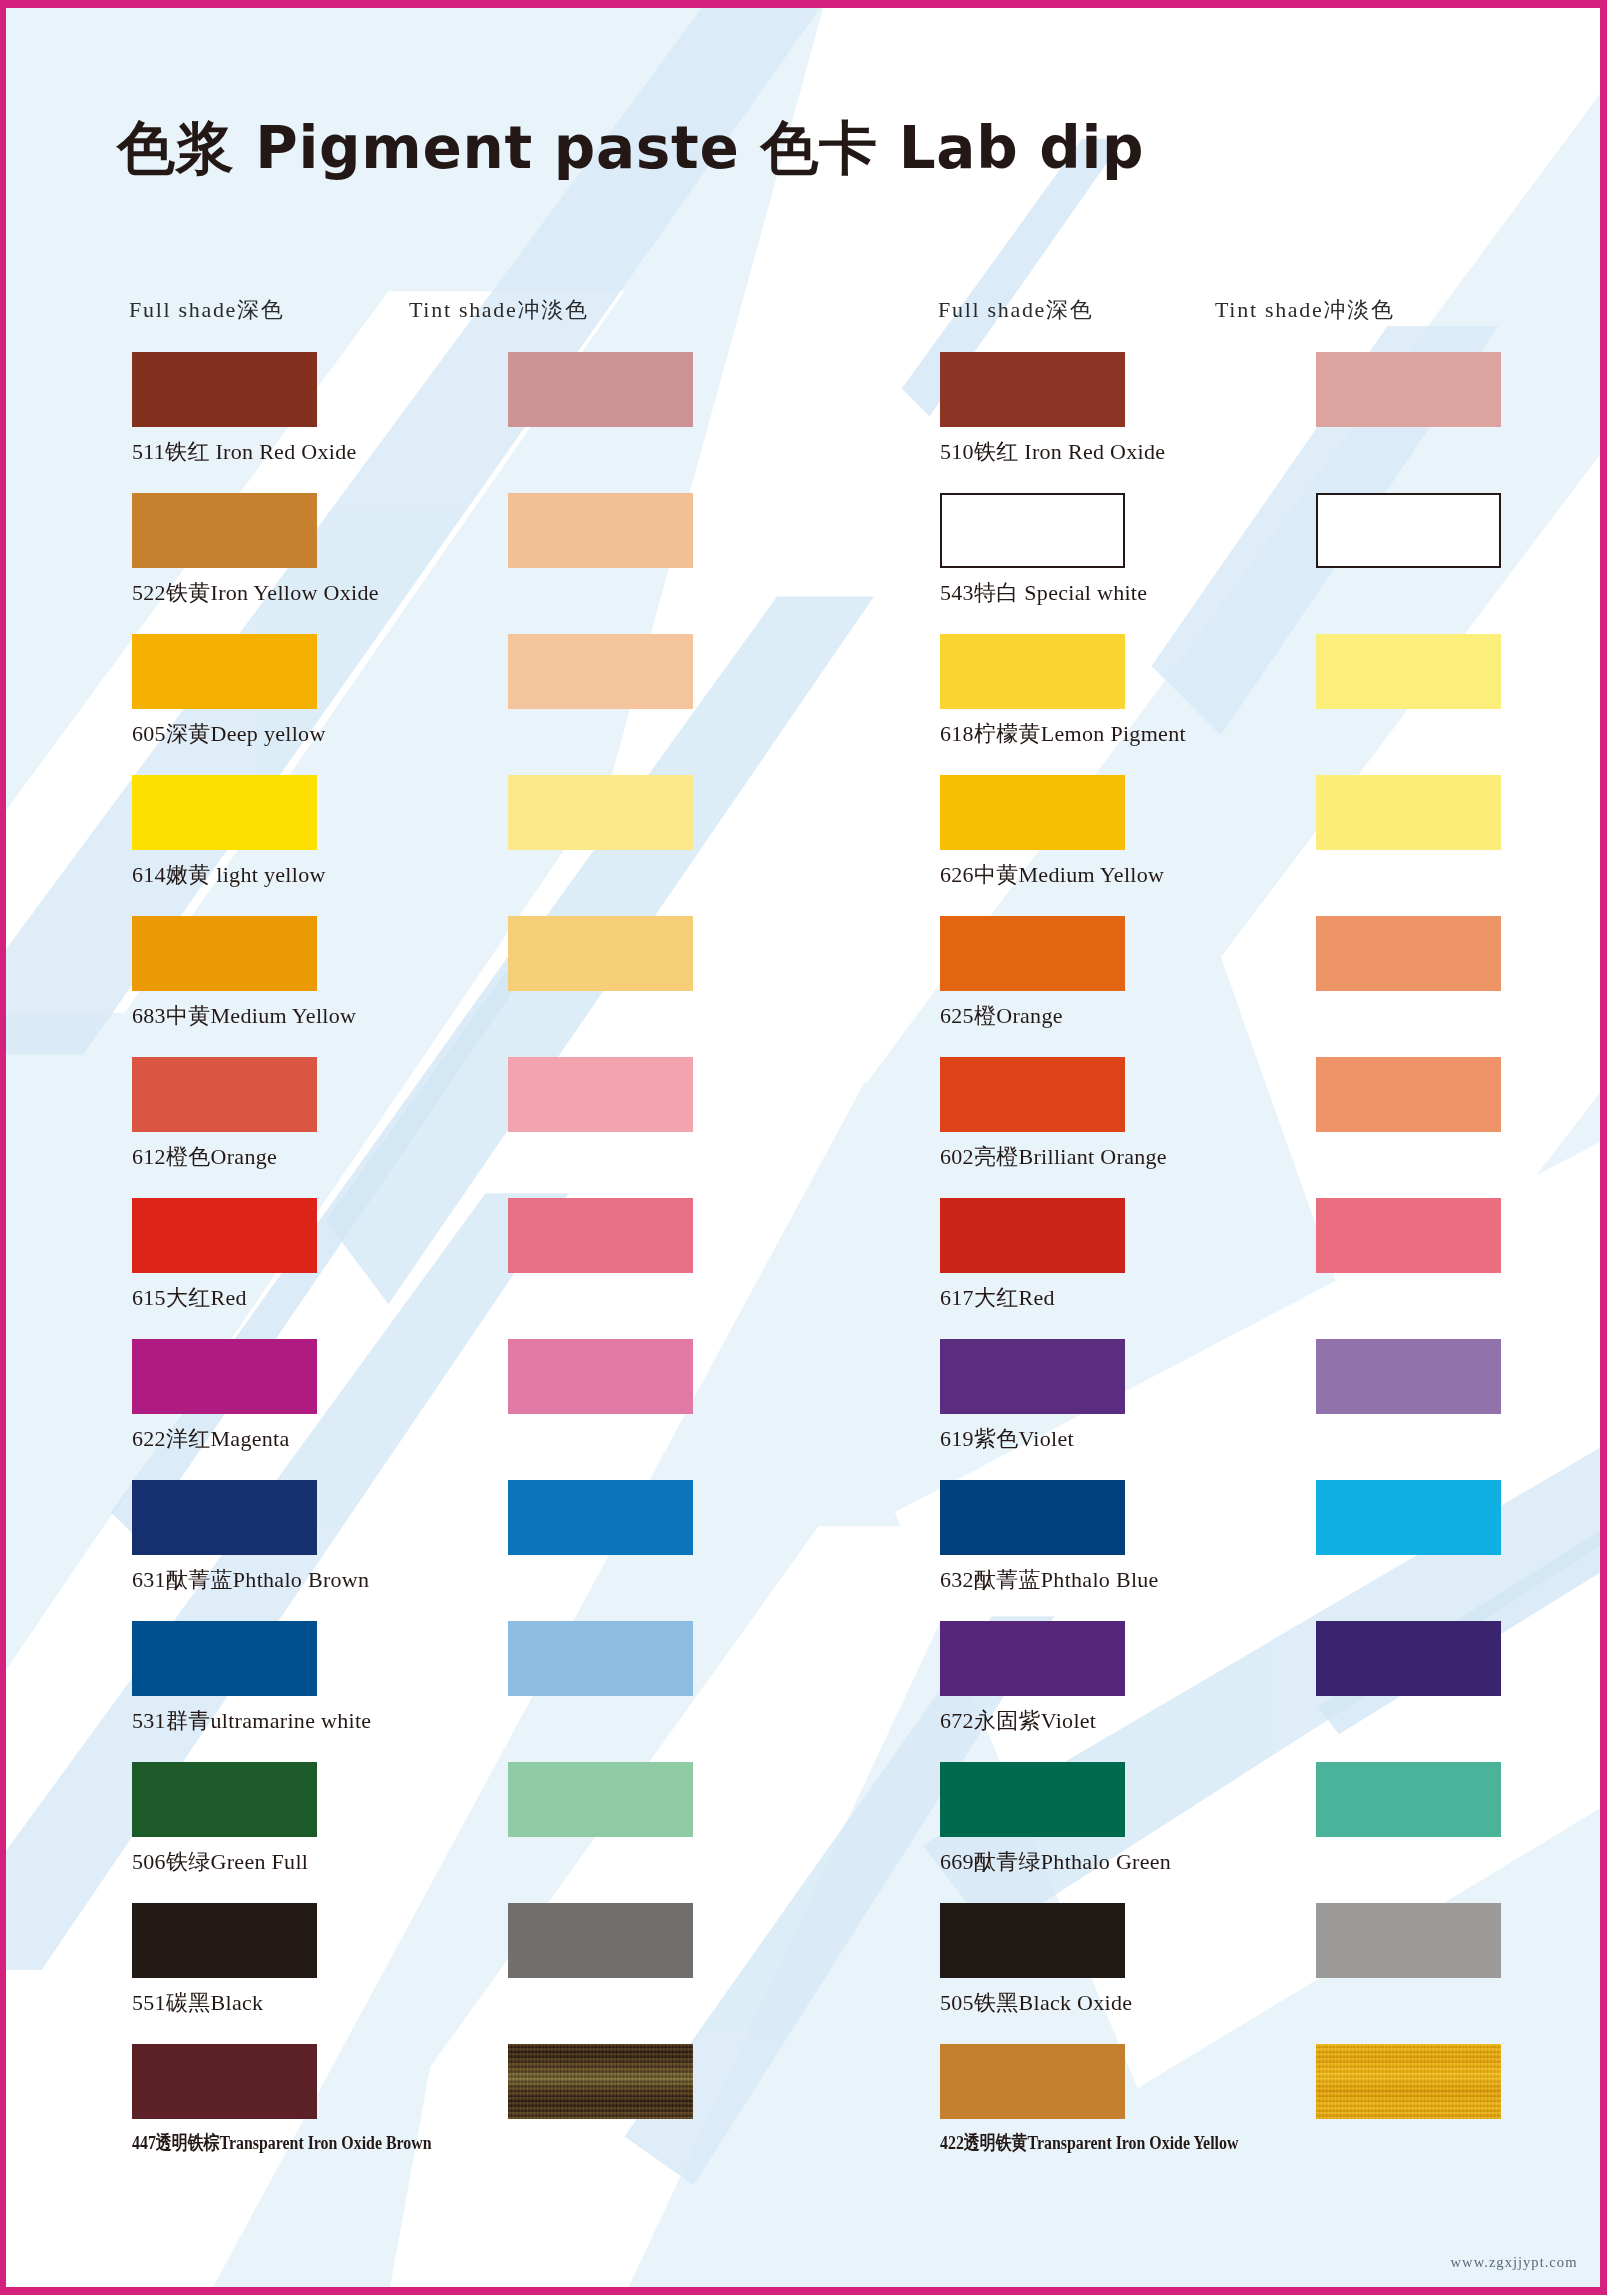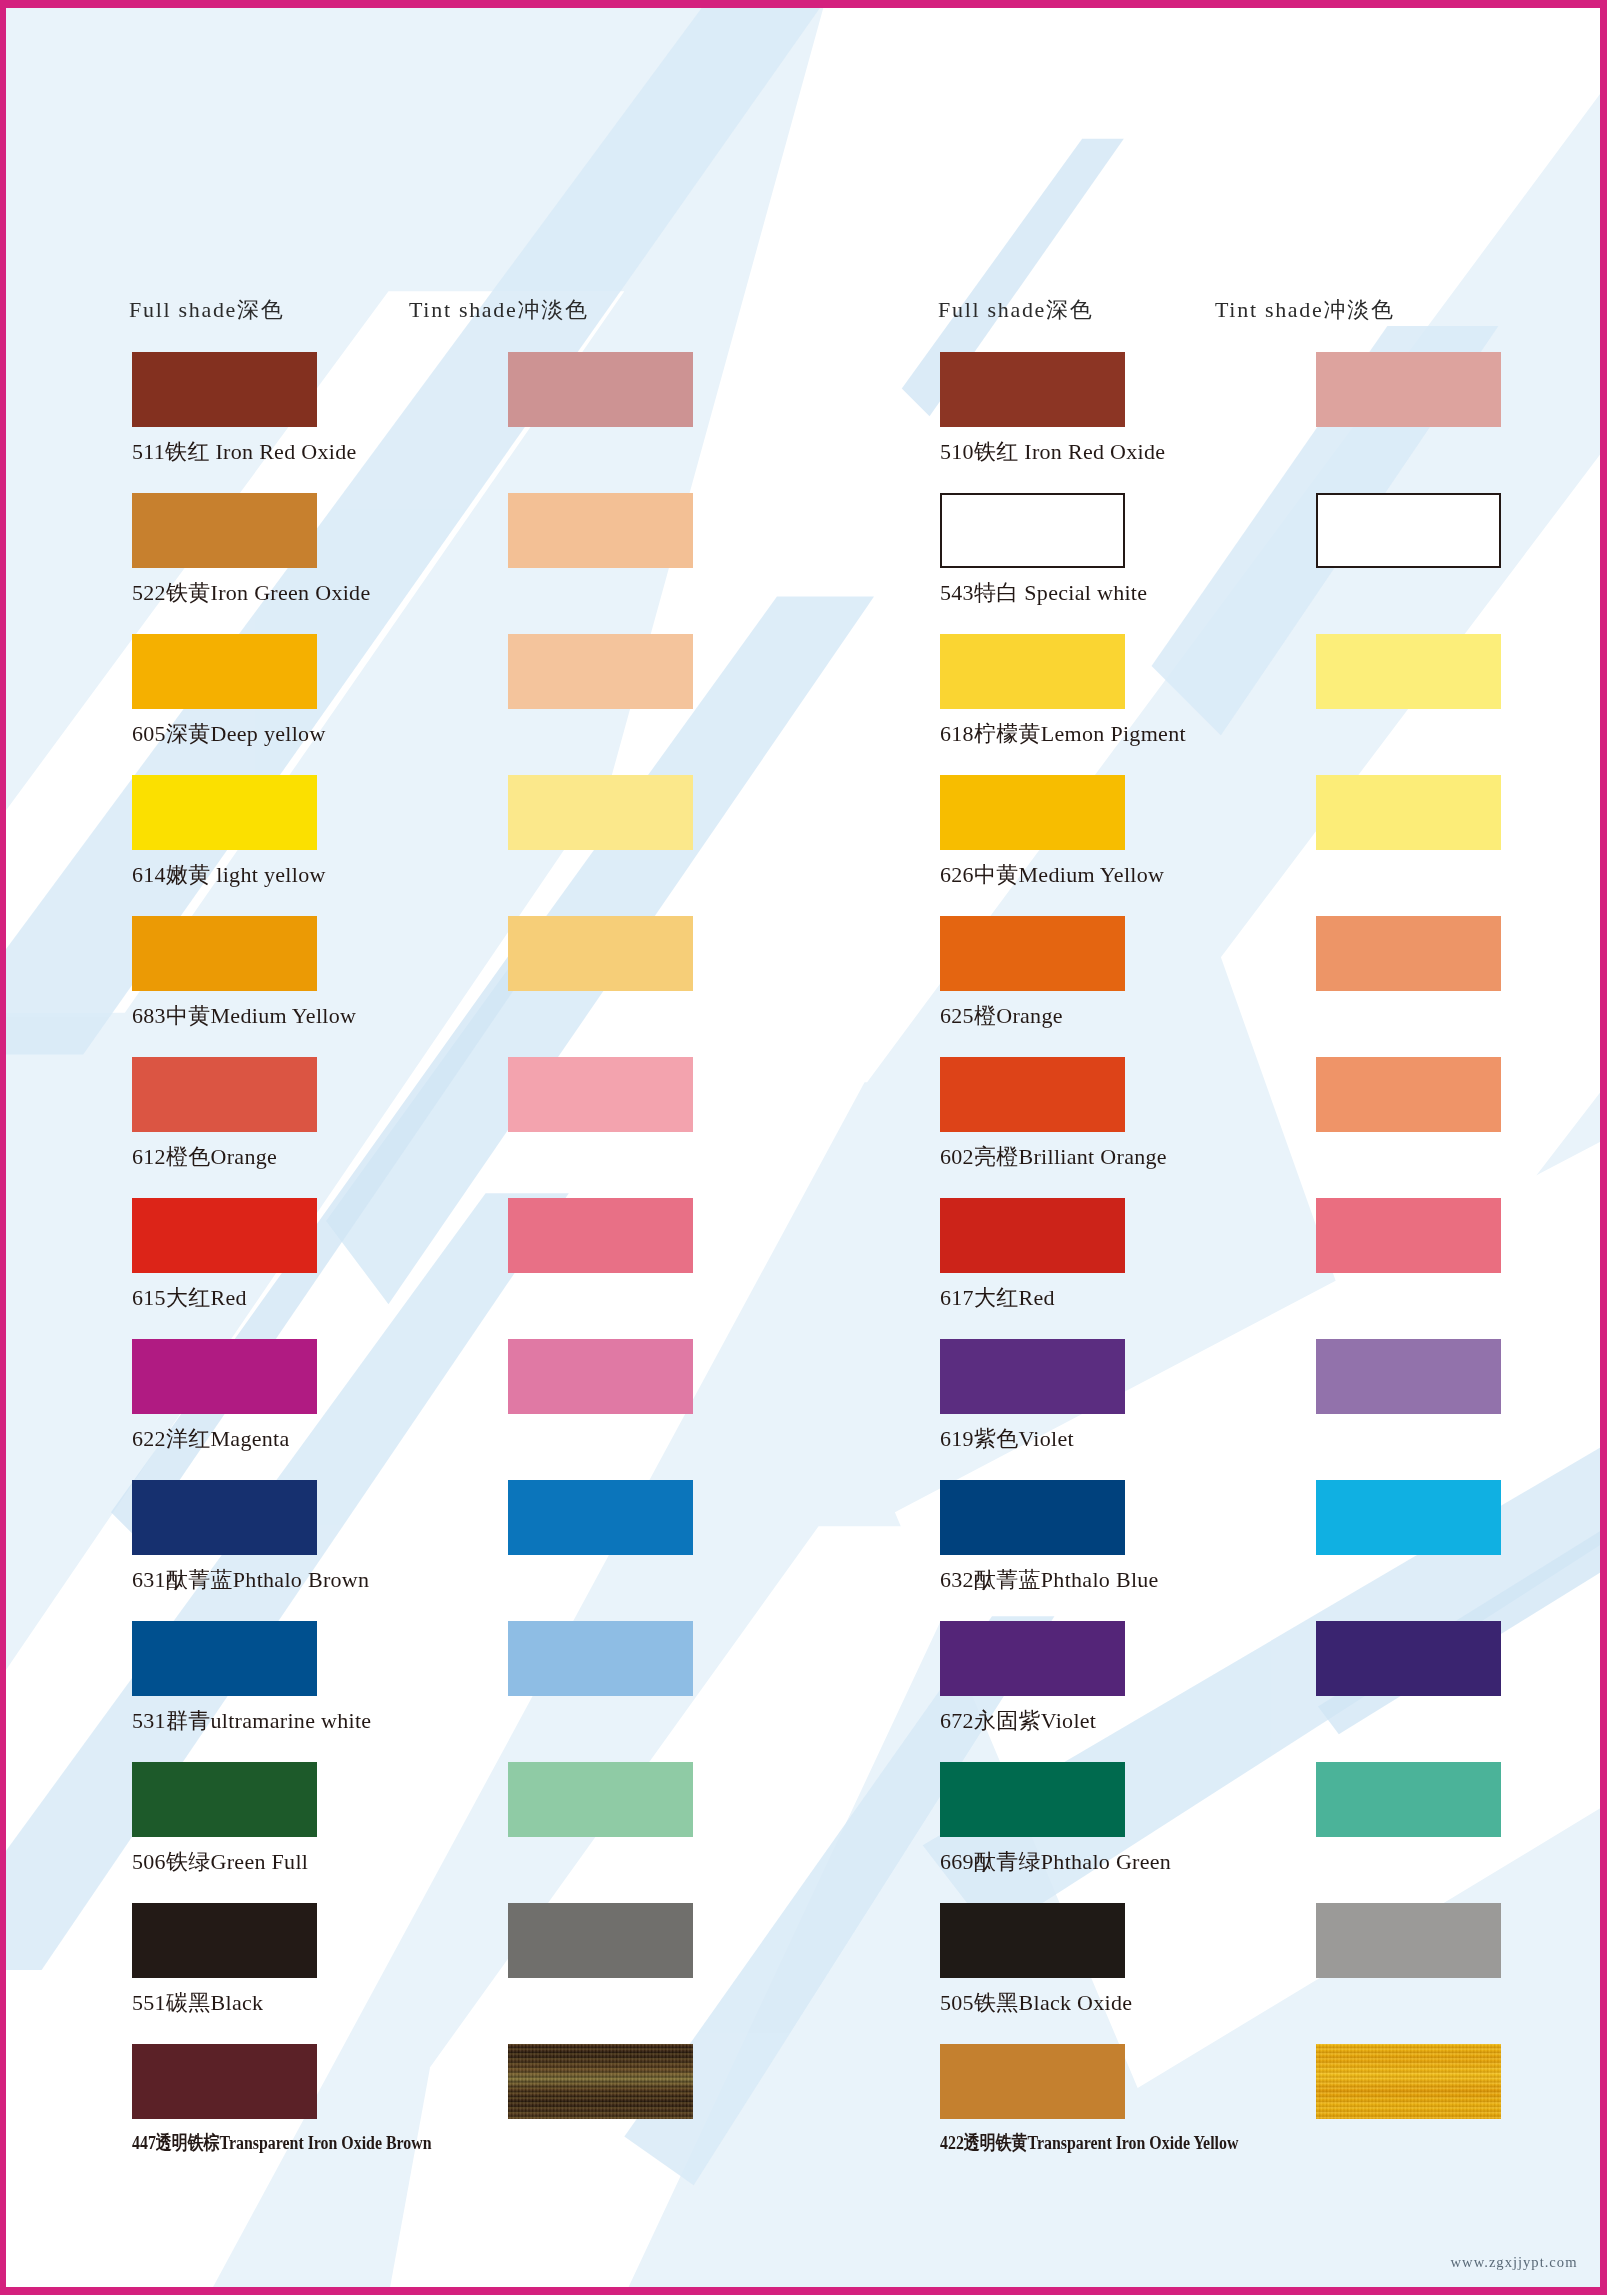--- a/index.html
+++ b/index.html
@@ -183,36 +183,37 @@
     </g>
     <g fill="#cfe4f4" opacity="0.75">
       <polygon points="1300,560 1560,200 1620,200 1340,600"></polygon>
       <polygon points="160,2180 760,1340 800,1340 200,2220"></polygon>
       <polygon points="1900,2460 2318,2200 2318,2260 1930,2500"></polygon>
     </g>
   </svg>
 
   <div id="content">
 
+    <div id="page-title">色浆 Pigment paste  色卡 Lab dip</div>
 
     <div class="col-head h1">Full shade深色</div>
     <div class="col-head h2">Tint shade冲淡色</div>
     <div class="col-head h3">Full shade深色</div>
     <div class="col-head h4">Tint shade冲淡色</div>
 
     <div class="swatch-col left" id="col-left">
         <div class="swatch-row">
           <div class="sw full" title="511铁红 Iron Red Oxide" style="background: rgb(131, 48, 31);"></div>
           <div class="sw tint" title="511铁红 Iron Red Oxide" style="background: rgb(205, 147, 147);"></div>
           <div class="sw-label">511铁红 Iron Red Oxide</div>
         </div>
         <div class="swatch-row">
           <div class="sw full" title="522铁黄Iron Yellow Oxide" style="background: rgb(199, 128, 46);"></div>
           <div class="sw tint" title="522铁黄Iron Yellow Oxide" style="background: rgb(243, 192, 149);"></div>
-          <div class="sw-label">522铁黄Iron Green Oxide</div>
+          <div class="sw-label">522铁黄Iron Yellow Oxide</div>
         </div>
         <div class="swatch-row">
           <div class="sw full" title="605深黄Deep yellow" style="background: rgb(245, 176, 0);"></div>
           <div class="sw tint" title="605深黄Deep yellow" style="background: rgb(244, 196, 156);"></div>
           <div class="sw-label">605深黄Deep yellow</div>
         </div>
         <div class="swatch-row">
           <div class="sw full" title="614嫩黄 light yellow" style="background: rgb(251, 224, 0);"></div>
           <div class="sw tint" title="614嫩黄 light yellow" style="background: rgb(251, 232, 139);"></div>
           <div class="sw-label">614嫩黄 light yellow</div>

